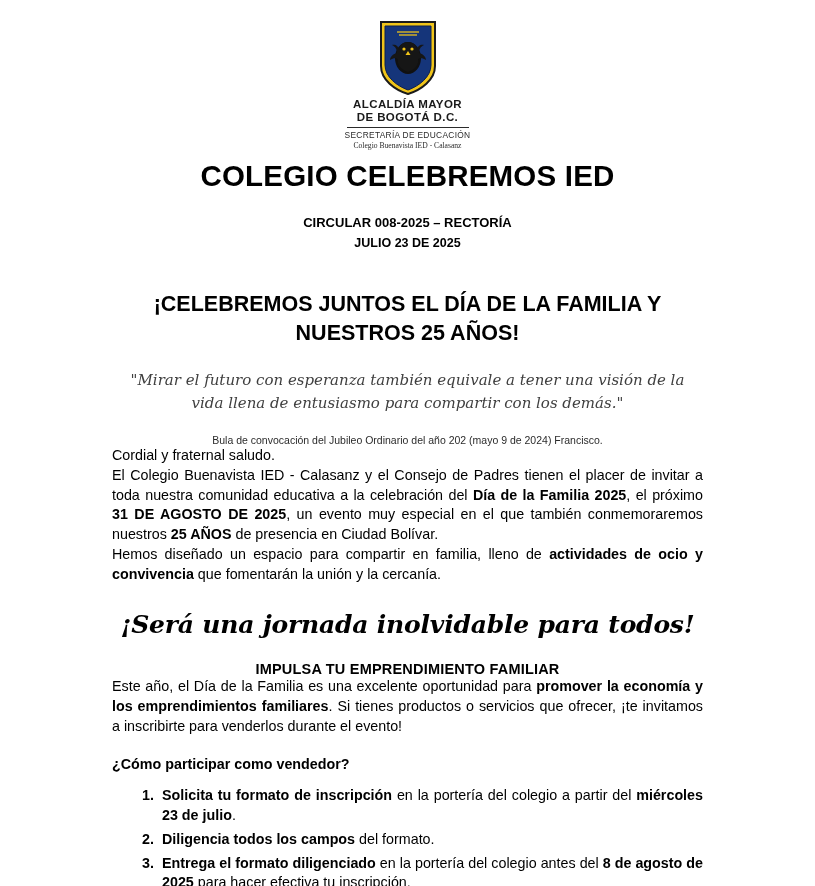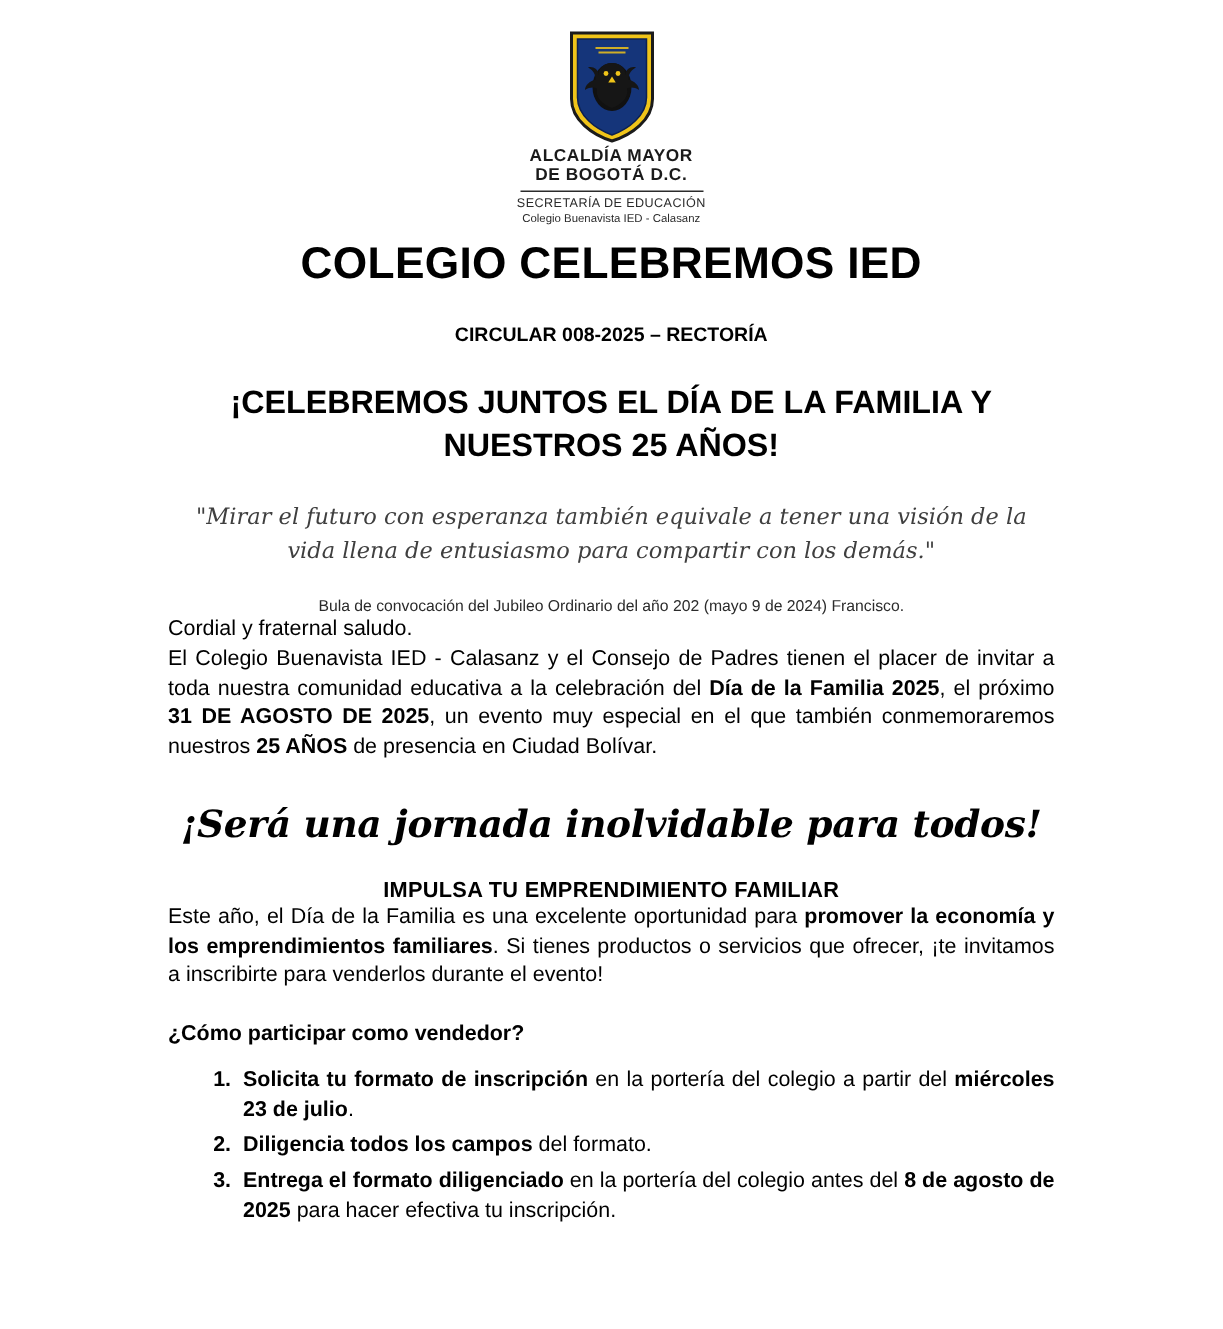--- a/index.html
+++ b/index.html
@@ -54,20 +54,21 @@
     font-size: 8.4px;
     letter-spacing: 0.3px;
     color: #2b2b2b;
     text-align: left;
   }
   .logo-line3 {
     font-size: 7.6px;
     color: #2b2b2b;
     text-align: right;
     margin-top: 1px;
+    font-family: Liberation Serif, serif;
   }
 
   
   .school-title {
     text-align: center;
     font-size: 29.5px;
     font-weight: bold;
     letter-spacing: 0.2px;
     margin-top: 9px;
   }
@@ -81,21 +82,21 @@
     text-align: center;
     font-size: 12.5px;
     font-weight: bold;
     margin-top: 6px;
   }
   .main-title {
     text-align: center;
     font-size: 21.5px;
     font-weight: bold;
     line-height: 1.32;
-    margin-top: 24px;
+    margin-top: 40px;
     padding: 0 8px;
   }
 
   
   .quote {
     font-family: "DejaVu Serif", serif;
     font-style: italic;
     font-size: 15px;
     color: #3f3f3f;
     text-align: center;
@@ -186,30 +187,32 @@
       <div>ALCALDÍA MAYOR</div>
       <div>DE BOGOTÁ D.C.</div>
     </div>
     <div class="logo-rule"></div>
     <div class="logo-line2">SECRETARÍA DE EDUCACIÓN</div>
     <div class="logo-line3">Colegio Buenavista IED - Calasanz</div>
   </div>
 
   <div class="school-title">COLEGIO CELEBREMOS IED</div>
   <div class="circular-line">CIRCULAR 008-2025 – RECTORÍA</div>
+  <div class="date-line">JULIO 23 DE 2025</div>
 
   <div class="main-title">¡CELEBREMOS JUNTOS EL DÍA DE LA FAMILIA Y NUESTROS 25 AÑOS!</div>
 
   <div class="quote">"Mirar el futuro con esperanza también equivale a tener una visión de la vida llena de entusiasmo para compartir con los demás."</div>
   <div class="quote-source">Bula de convocación del Jubileo Ordinario del año 202 (mayo 9 de 2024) Francisco.</div>
 
   <p class="body p-greeting">Cordial y fraternal saludo.</p>
 
   <p class="body p-invite"><span>El Colegio Buenavista IED - Calasanz y el Consejo de Padres tienen el placer de invitar a toda nuestra comunidad educativa a la celebración del </span><b>Día de la Familia 2025</b><span>, el próximo </span><b>31 DE AGOSTO DE 2025</b><span>, un evento muy especial en el que también conmemoraremos nuestros </span><b>25 AÑOS</b><span> de presencia en Ciudad Bolívar.</span></p>
 
+  <p class="body p-space"><span>Hemos diseñado un espacio para compartir en familia, lleno de </span><b>actividades de ocio y convivencia</b><span> que fomentarán la unión y la cercanía.</span></p>
 
   <div class="script-line">¡Será una jornada inolvidable para todos!</div>
 
   <div class="subhead">IMPULSA TU EMPRENDIMIENTO FAMILIAR</div>
 
   <p class="body p-emprend"><span>Este año, el Día de la Familia es una excelente oportunidad para </span><b>promover la economía y los emprendimientos familiares</b><span>. Si tienes productos o servicios que ofrecer, ¡te invitamos a inscribirte para venderlos durante el evento!</span></p>
 
   <div class="q-how">¿Cómo participar como vendedor?</div>
 
   <ol class="steps">

